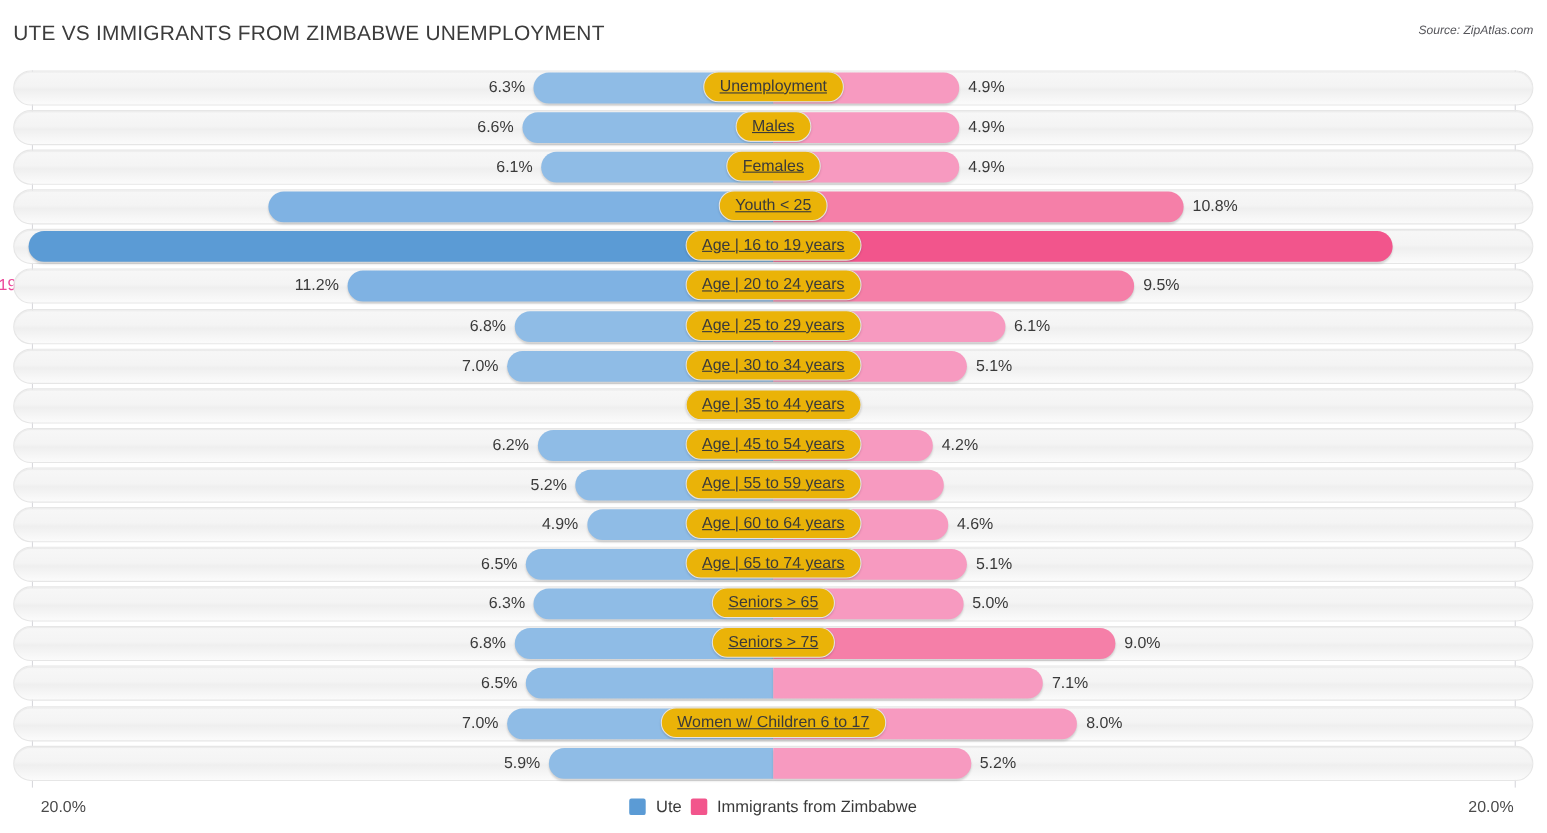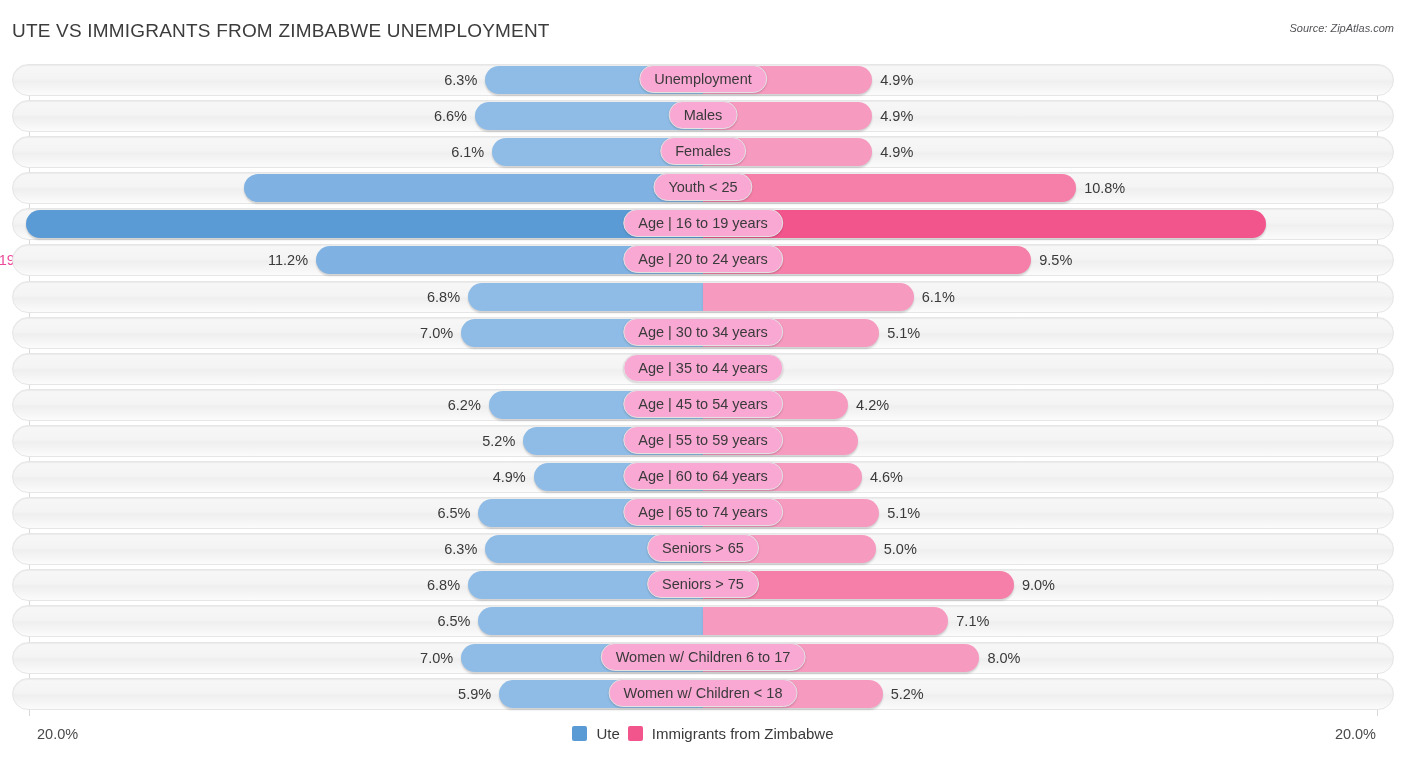--- a/index.html
+++ b/index.html
@@ -69,28 +69,29 @@
     position:absolute;top:0;height:28px;line-height:28px;
     font-size:14.5px;color:#3a3a3a;white-space:nowrap;
   }
   .val.l{right:703px;padding-right:0;text-align:right;}
   .val.r{left:703px;text-align:left;}
   .val.inside{color:#ec4899;margin-top:36px;}
 
   .pill{
     position:absolute;left:50%;top:3px;transform:translateX(-50%);
     height:26px;line-height:26px;
-    background:#f9a8d4;
+    background:#eab308;
     border:1px solid #e2e2e2;
     border-radius:14px;
     padding:0 14px;
     font-size:14.5px;color:#3a3a3a;
     white-space:nowrap;
     box-shadow:0 1px 2px rgba(0,0,0,0.17);
     z-index:5;
+    text-decoration:underline;
   }
 
   .footer{
     position:absolute;left:0;top:718px;width:1406px;height:39px;
   }
   .axis-left{position:absolute;left:37px;top:8px;font-size:14.5px;color:#4a4a4a;}
   .axis-right{position:absolute;right:30px;top:8px;font-size:14.5px;color:#4a4a4a;}
   .legend{
     position:absolute;left:0;right:0;top:7px;
     display:flex;justify-content:center;align-items:center;gap:8px;
@@ -172,20 +173,21 @@
         <div class="pill">Age | 20 to 24 years</div>
       </div>
       <div class="row">
         <div class="track"></div>
         <div class="barwrap">
           <div class="bar l" style="width: 234.94px; background: rgb(143, 188, 230);"></div>
           <div class="bar r" style="width: 210.755px; background: rgb(247, 154, 192);"></div>
           <div class="val l" style="margin-right: 0px; right: 945.94px;">6.8%</div>
           <div class="val r" style="left: 921.755px;">6.1%</div>
         </div>
+        <div class="pill">Age | 25 to 29 years</div>
       </div>
       <div class="row">
         <div class="track"></div>
         <div class="barwrap">
           <div class="bar l" style="width: 241.85px; background: rgb(143, 188, 230);"></div>
           <div class="bar r" style="width: 176.205px; background: rgb(247, 154, 192);"></div>
           <div class="val l" style="margin-right: 0px; right: 952.85px;">7.0%</div>
           <div class="val r" style="left: 887.205px;">5.1%</div>
         </div>
         <div class="pill">Age | 30 to 34 years</div>
@@ -274,21 +276,20 @@
         <div class="pill">Women w/ Children 6 to 17</div>
       </div>
       <div class="row">
         <div class="track"></div>
         <div class="barwrap">
           <div class="bar l" style="width: 203.845px; background: rgb(143, 188, 230);"></div>
           <div class="bar r" style="width: 179.66px; background: rgb(247, 154, 192);"></div>
           <div class="val l" style="margin-right: 0px; right: 914.845px;">5.9%</div>
           <div class="val r" style="left: 890.66px;">5.2%</div>
         </div>
-        <div class="pill">Women w/ Children &lt; 18</div>
       </div>
     </div>
 </div>
 
 <div class="footer">
   <div class="axis-left">20.0%</div>
   <div class="axis-right">20.0%</div>
   <div class="legend" id="legend">
       <div class="legend-item">
         <span class="swatch" style="background: rgb(91, 155, 213);"></span>

